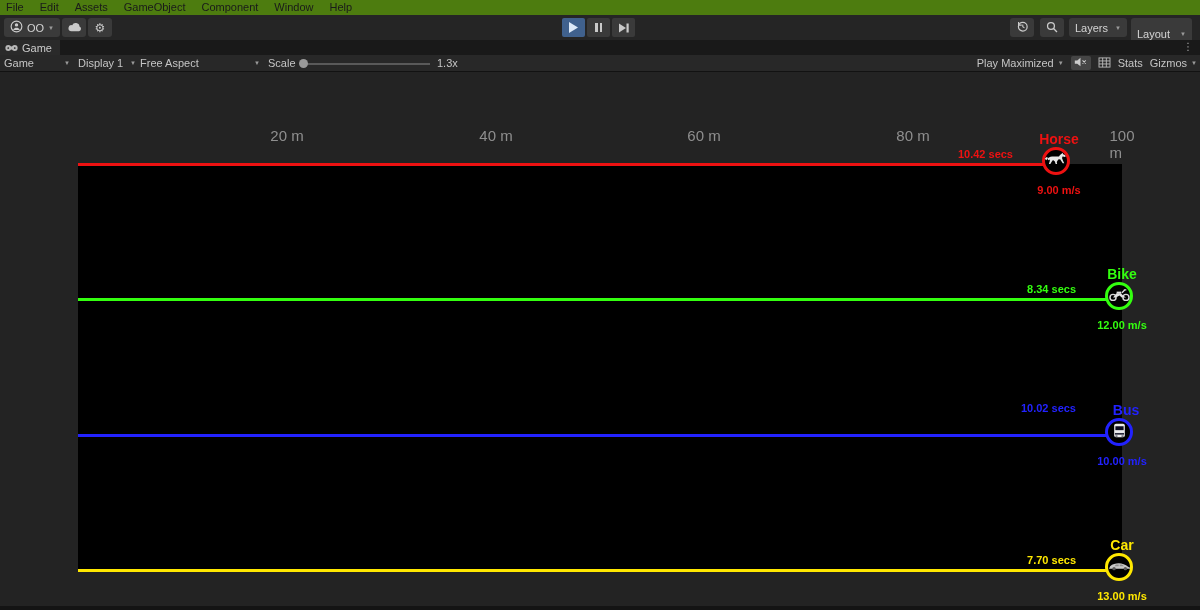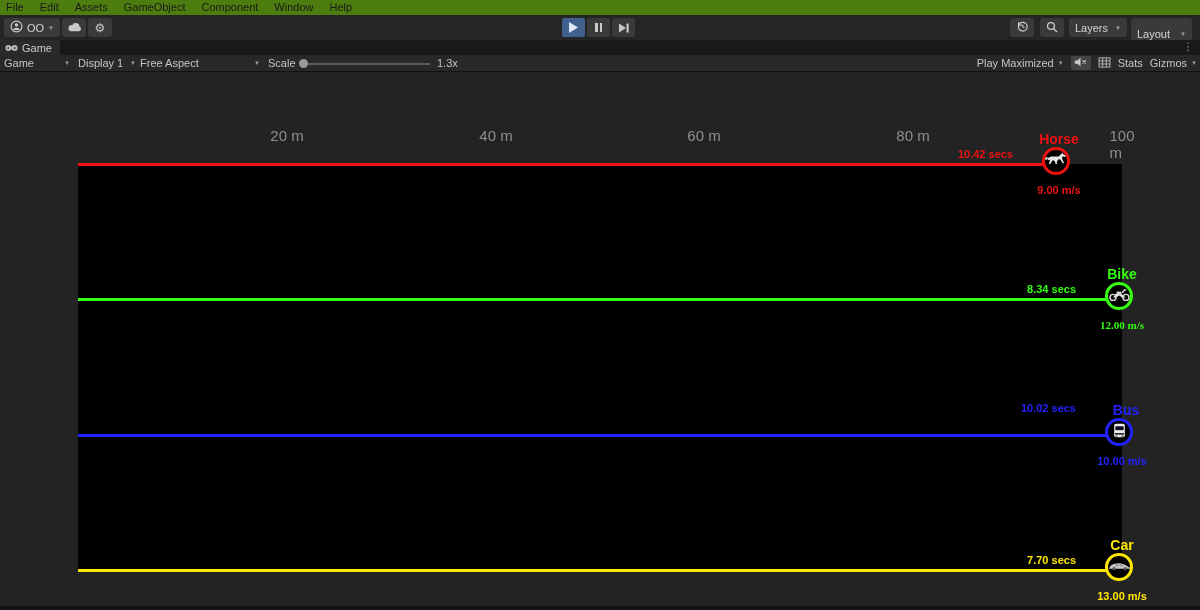--- a/index.html
+++ b/index.html
@@ -257,21 +257,21 @@
           <circle cx="7" cy="14" r="4.2" fill="none" stroke="#d8d8d8" stroke-width="2"></circle>
           <circle cx="25" cy="14" r="4.2" fill="none" stroke="#d8d8d8" stroke-width="2"></circle>
           <path fill="#e2e2e2" d="M7 14 L11.5 8.5 H18 L21 11.5 25 14 19 14 16 11.5 11 14 Z"></path>
           <rect x="12" y="6" width="6.5" height="3" fill="#e2e2e2"></rect>
           <path stroke="#e2e2e2" stroke-width="1.8" fill="none" d="M19.5 7.5 L23.5 3.5 M22 3.5 h3.5"></path>
         </svg>
       </span>
     </div>
     <div class="name" style="left: 1122px; top: 194px;">Bike</div>
     <div class="time" style="left: 1076px; top: 211px;">8.34 secs</div>
-    <div class="speed" style="left: 1122px; top: 247px; font-family: Liberation Serif, serif;">12.00 m/s</div>
+    <div class="speed" style="left: 1122px; top: 247px;">12.00 m/s</div>
   </div>
 
   <div class="racer" style="--c: #2222ff;">
     <div class="line" style="left: 78px; top: 361.5px; width: 1028px;"></div>
     <div class="circle" style="left: 1105px; top: 346px;">
       <span>
         <svg width="17" height="17" viewBox="0 0 24 24">
           <rect x="4.5" y="2.5" width="15" height="19" rx="2.5" fill="#ededed"></rect>
           <rect x="6.2" y="6" width="11.6" height="5.5" fill="#0c0c22"></rect>
           <rect x="5.6" y="15.5" width="12.8" height="2.4" fill="#2a2a3a"></rect>

